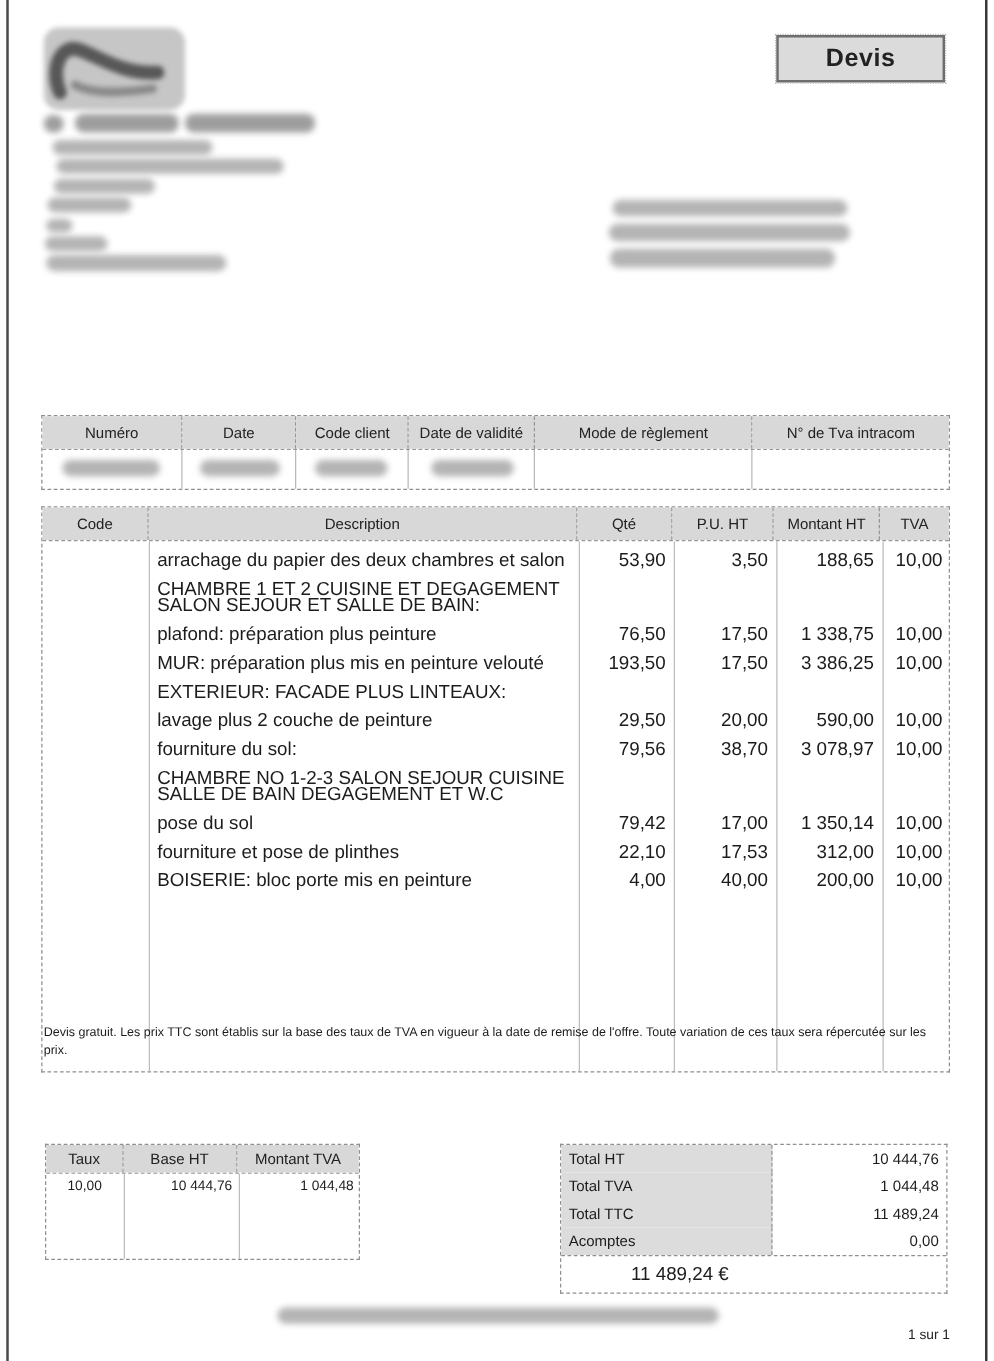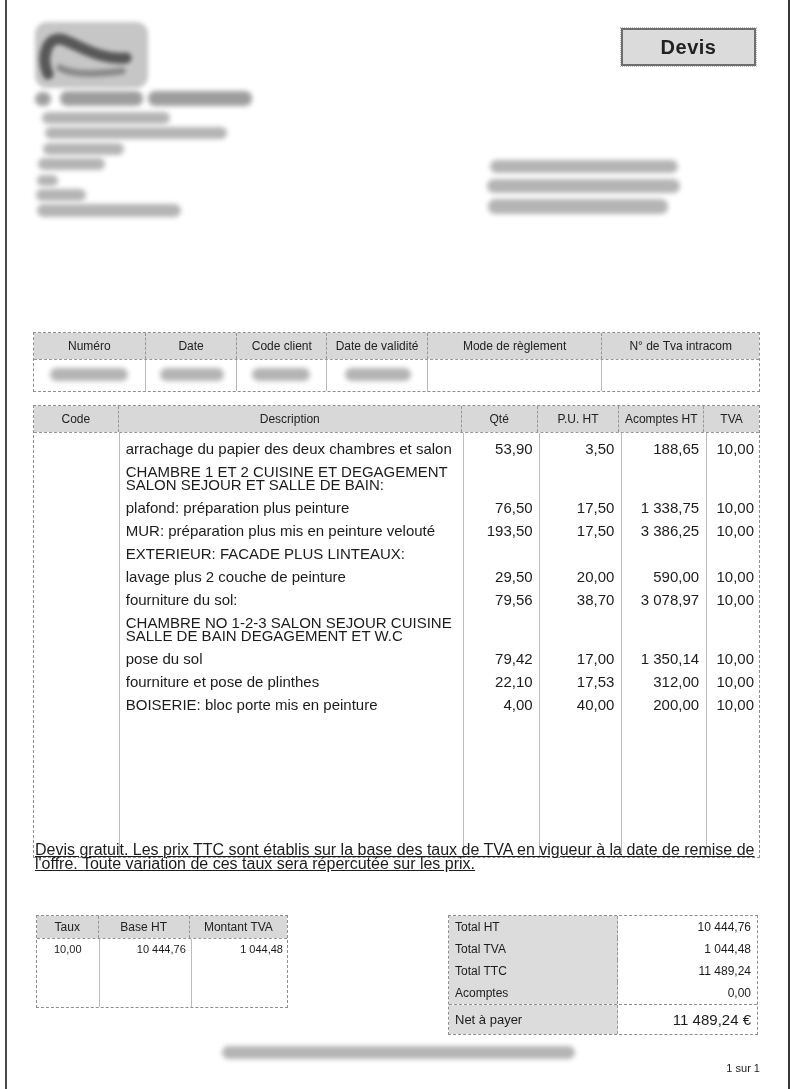--- a/index.html
+++ b/index.html
@@ -51,22 +51,22 @@
   .vline { position:absolute; top:0; bottom:0; width:0; border-left:1px solid #bcbcbc; }
   .item-row { display:flex; padding:5px 0; font-size:15px; line-height:13px; position:relative; }
   .c-code { width:85px; }
   .c-desc { width:344px; padding:0 6px 0 7px; text-align:left; }
   .c-qty  { width:76px; text-align:right; padding-right:5px; }
   .c-pu   { width:82px; text-align:right; padding-right:5px; }
   .c-mt   { width:85px; text-align:right; padding-right:5px; }
   .c-tva  { width:55px; text-align:right; padding-right:5px; }
 
   
-  .note { position:absolute; left:35px; top:843px; width:727px; font-size:16px;
-          line-height:14px; color:#1c1c1c;text-decoration:underline; }
+  .note { position:absolute; left:35px; top:820px; width:727px; font-size:10px;
+          line-height:14px; color:#1c1c1c; }
 
   
   .vat-table { position:absolute; left:36px; top:915px; width:252px; height:93px;
                border:1px dashed #8f8f8f; }
   .vat-head { display:flex; height:23px; border-bottom:1px dashed #979797; }
   .vat-body { position:relative; height:68px; }
   .vat-row { display:flex; font-size:11px; padding-top:4px; }
   .v-taux { width:62px; text-align:center; }
   .v-base { width:92px; text-align:right; padding-right:4px; }
   .v-mtva { width:98px; text-align:right; padding-right:4px; }
@@ -146,21 +146,21 @@
       <div class="cell" style="width:157px"></div>
     </div>
   </div>
 
   <div class="items-table">
     <div class="items-head">
       <div class="hdr-cell" style="width:85px">Code</div>
       <div class="hdr-cell" style="width:344px">Description</div>
       <div class="hdr-cell" style="width:76px">Qté</div>
       <div class="hdr-cell" style="width:82px">P.U. HT</div>
-      <div class="hdr-cell" style="width:85px">Acomptes HT</div>
+      <div class="hdr-cell" style="width:85px">Montant HT</div>
       <div class="hdr-cell" style="width:55px">TVA</div>
     </div>
     <div class="items-body">
       <div class="vline" style="left:85px"></div>
       <div class="vline" style="left:429px"></div>
       <div class="vline" style="left:505px"></div>
       <div class="vline" style="left:587px"></div>
       <div class="vline" style="left:672px"></div>
 
       <div class="item-row">
@@ -284,21 +284,20 @@
     </div>
     <div class="tot-row">
       <div class="tot-label">Total TTC</div>
       <div class="tot-value">11 489,24</div>
     </div>
     <div class="tot-row">
       <div class="tot-label">Acomptes</div>
       <div class="tot-value">0,00</div>
     </div>
     <div class="tot-row net">
-      <div class="tot-label">Net à payer</div>
       <div class="tot-value">11 489,24 €</div>
     </div>
   </div>
 
   <div class="blur-bar" style="left:222px;top:1046px;width:353px;height:13px"></div>
 
   <div class="page-number">1 sur 1</div>
 
 </div>
 

